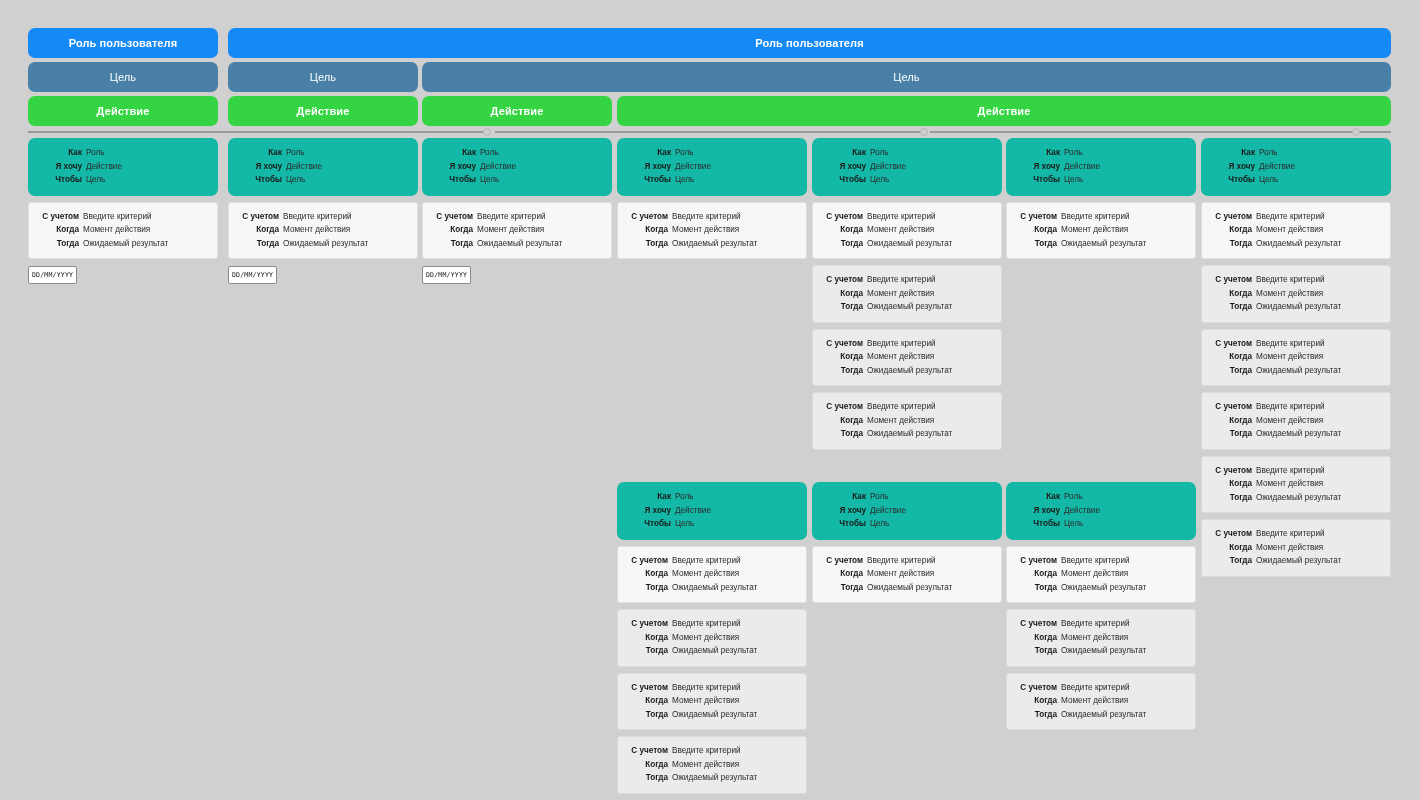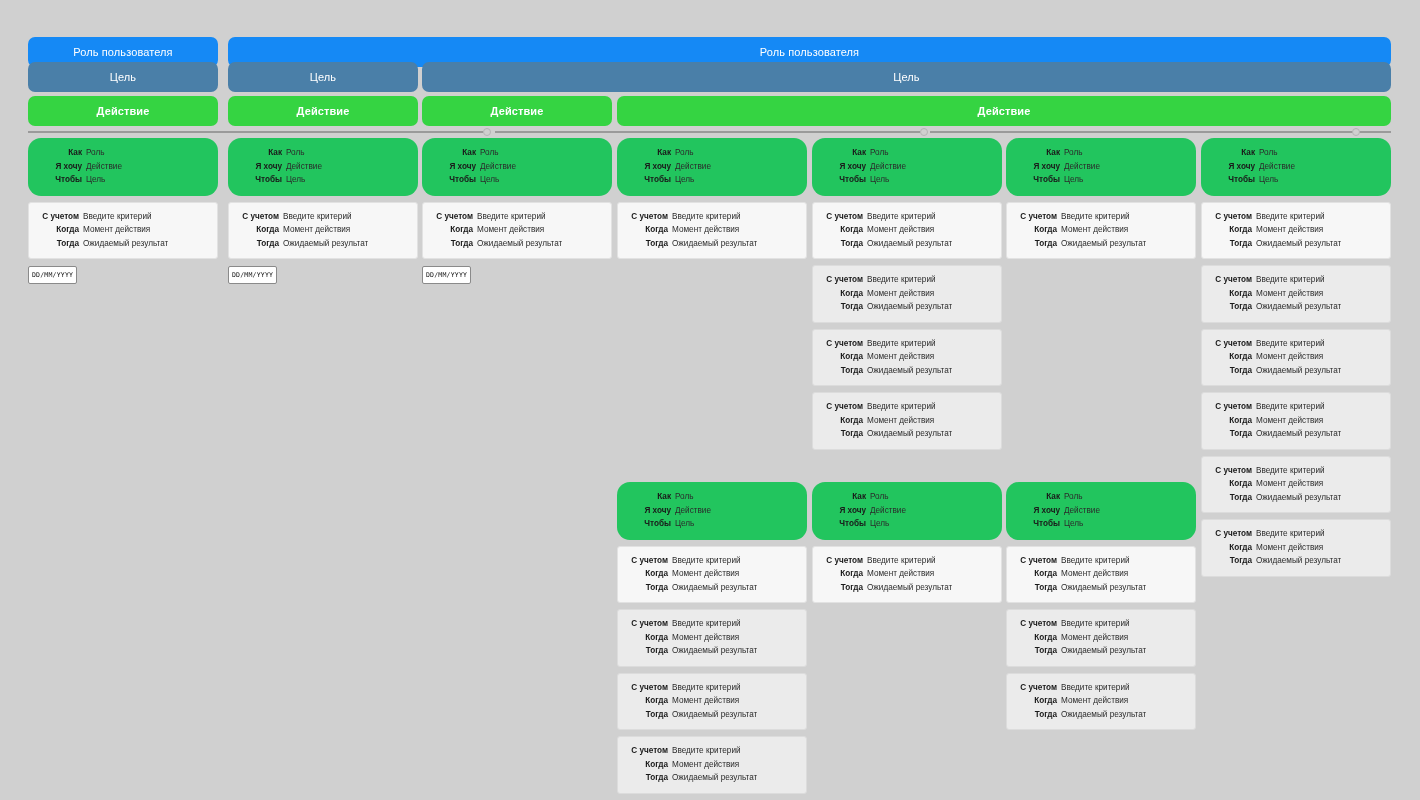--- a/index.html
+++ b/index.html
@@ -16,21 +16,21 @@
     position: absolute;
     border-radius: 7px;
     color: #ffffff;
     display: flex; align-items: center; justify-content: center;
     font-size: 11px;
     letter-spacing: .1px;
     text-align: center;
     overflow: hidden;
     white-space: nowrap;
   }
-  .bar.role { background: #1589f5; height: 30px; font-weight: 400; margin-top: 9px; }
+  .bar.role { background: #1589f5; height: 30px; font-weight: 700; }
   .bar.goal { background: #4a7fa8; height: 30px; font-weight: 400; }
   .bar.act  { background: #35d442; height: 30px; font-weight: 700; }
 
   
   .rule {
     position: absolute;
     height: 2px;
     background: #9a9a9a;
     top: 131px;
   }
@@ -40,22 +40,22 @@
     width: 8px; height: 8px;
     border-radius: 50%;
     background: #cfcfcf;
     border: 1px solid #b4b4b4;
   }
 
   
   .col { position: absolute; }
 
   .story-card {
-    background: #22c55e;
-    border-radius: 13px;
+    background: #14b8a6;
+    border-radius: 7px;
     padding: 9px 8px 9px 6px;
     margin-bottom: 6px;
   }
   .crit-card {
     background: #ebebeb;
     border: 1px solid #dcdcdc;
     border-radius: 3px;
     padding: 8px 8px 8px 6px;
     margin-bottom: 6px;
   }

